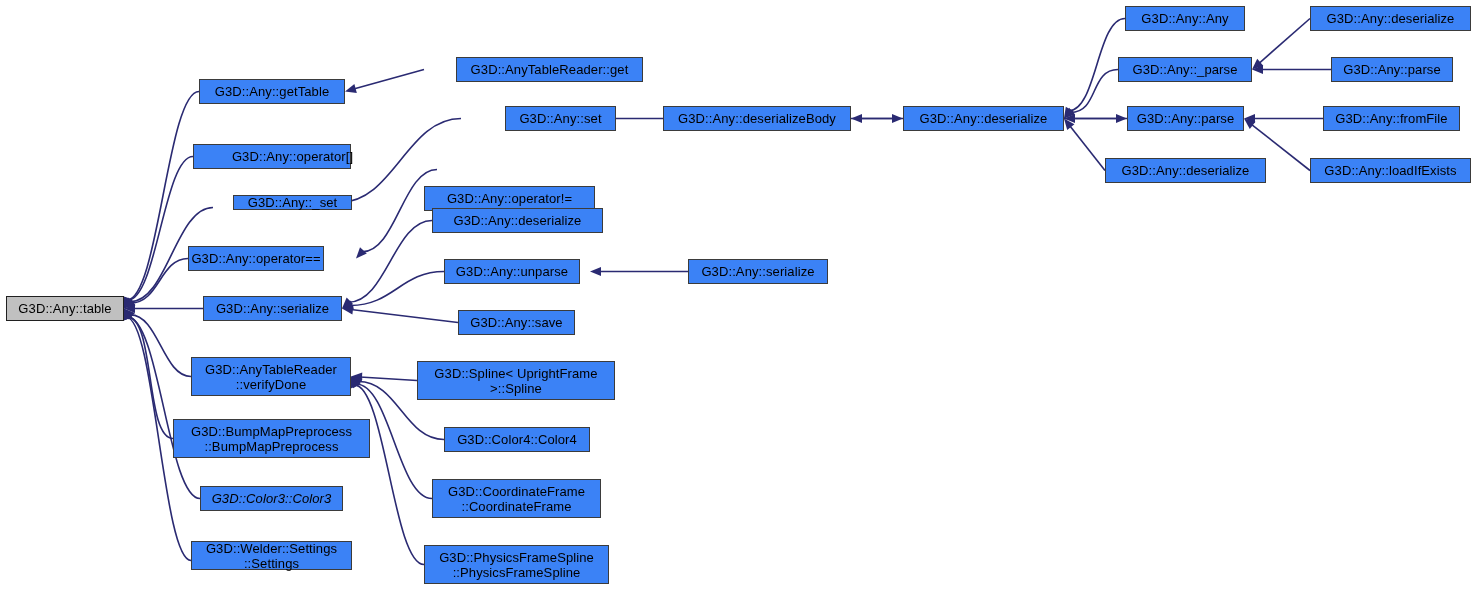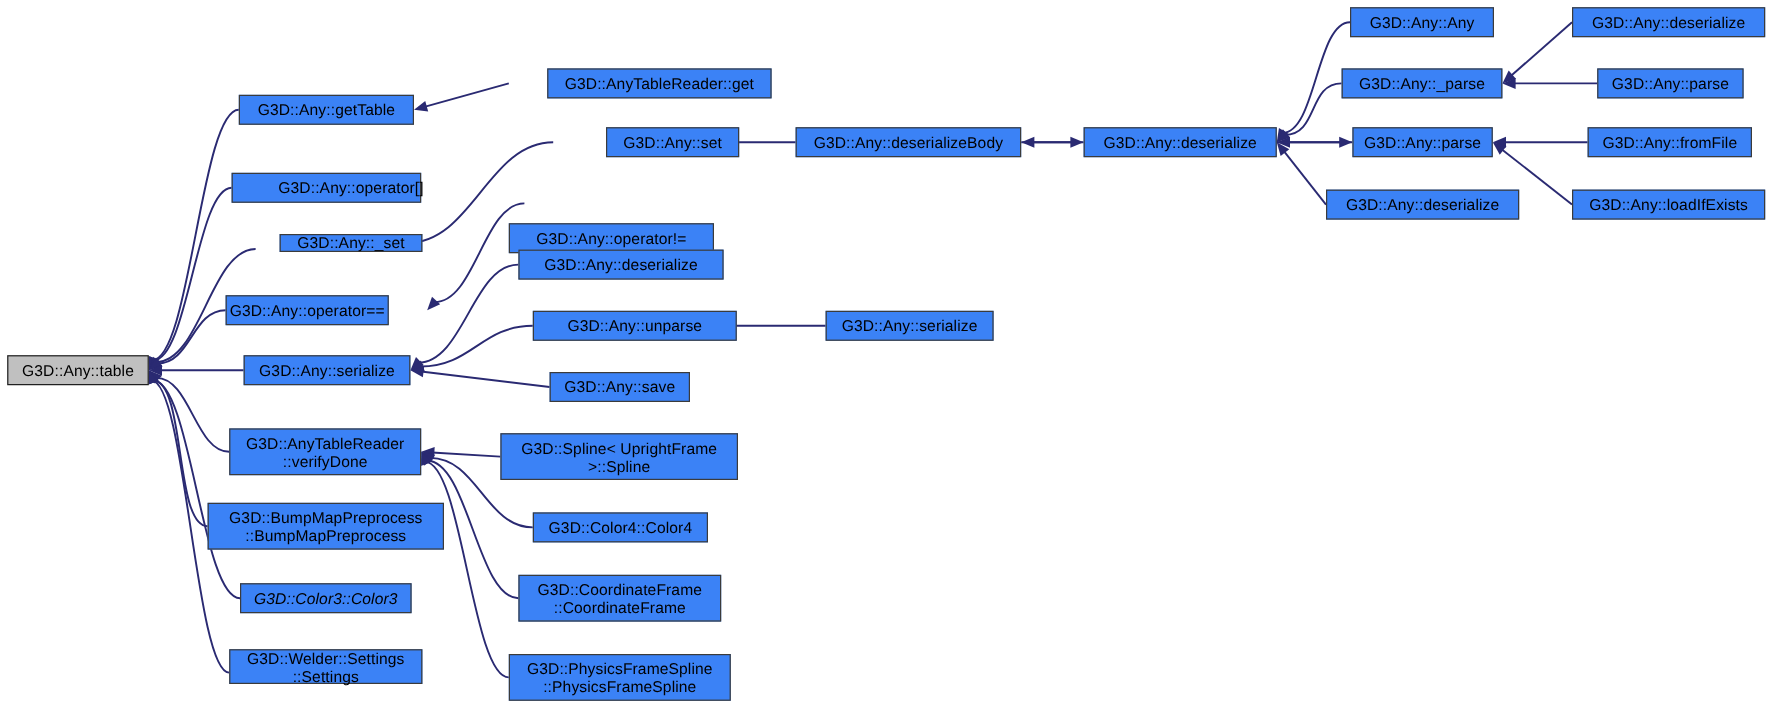--- a/index.html
+++ b/index.html
@@ -126,21 +126,21 @@
 ::verifyDone</div>
     <div class="node" style="left: 173px; top: 419px; width: 197px; height: 39px;">G3D::BumpMapPreprocess
 ::BumpMapPreprocess</div>
     <div class="node" style="left: 200px; top: 486px; width: 143px; height: 25px; font-style: italic;">G3D::Color3::Color3</div>
     <div class="node" style="left: 191px; top: 541px; width: 161px; height: 29px;">G3D::Welder::Settings
 ::Settings</div>
     <div class="node" style="left: 424px; top: 57px; width: 187px; height: 25px; margin-left: 32px;">G3D::AnyTableReader::get</div>
     <div class="node" style="left: 461px; top: 106px; width: 111px; height: 25px; margin-left: 44px;">G3D::Any::set</div>
     <div class="node" style="left: 424px; top: 157px; width: 171px; height: 25px; margin-top: 29px;">G3D::Any::operator!=</div>
     <div class="node" style="left: 432px; top: 208px; width: 171px; height: 25px;">G3D::Any::deserialize</div>
-    <div class="node" style="left: 444px; top: 259px; width: 170px; height: 25px;">G3D::Any::unparse</div>
+    <div class="node" style="left: 444px; top: 259px; width: 136px; height: 25px;">G3D::Any::unparse</div>
     <div class="node" style="left: 458px; top: 310px; width: 117px; height: 25px;">G3D::Any::save</div>
     <div class="node" style="left: 417px; top: 361px; width: 198px; height: 39px;">G3D::Spline&lt; UprightFrame
 &gt;::Spline</div>
     <div class="node" style="left: 444px; top: 427px; width: 146px; height: 25px;">G3D::Color4::Color4</div>
     <div class="node" style="left: 432px; top: 479px; width: 169px; height: 39px;">G3D::CoordinateFrame
 ::CoordinateFrame</div>
     <div class="node" style="left: 424px; top: 545px; width: 185px; height: 39px;">G3D::PhysicsFrameSpline
 ::PhysicsFrameSpline</div>
     <div class="node" style="left: 688px; top: 259px; width: 140px; height: 25px;">G3D::Any::serialize</div>
     <div class="node" style="left: 663px; top: 106px; width: 188px; height: 25px;">G3D::Any::deserializeBody</div>

